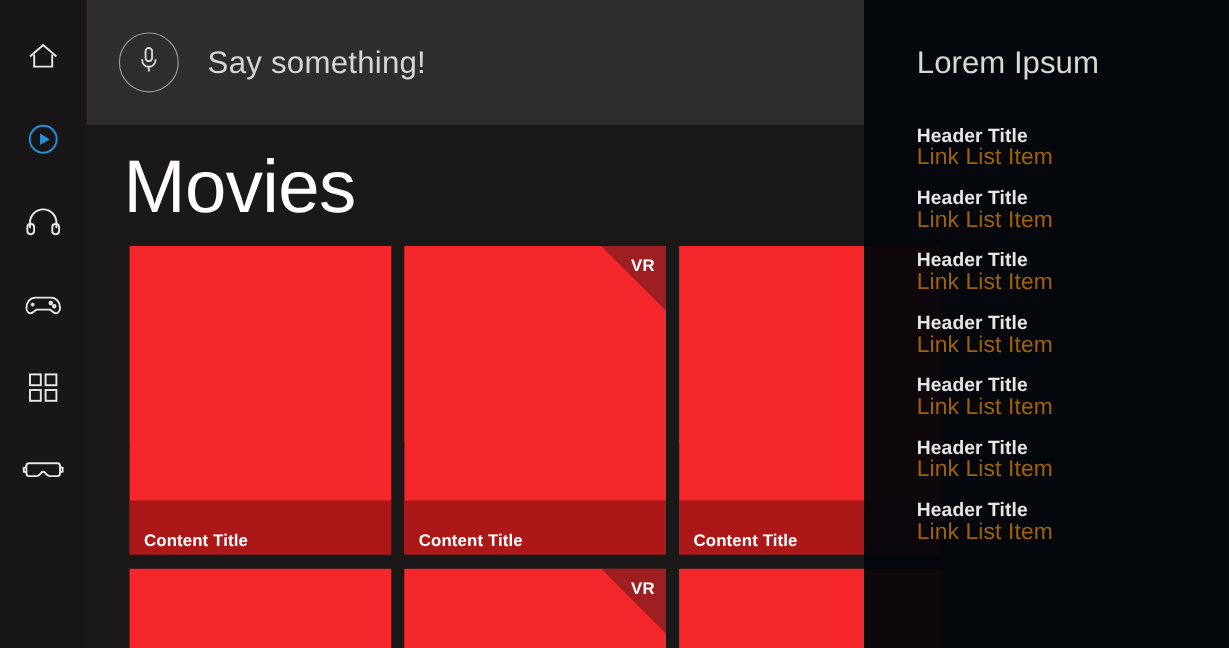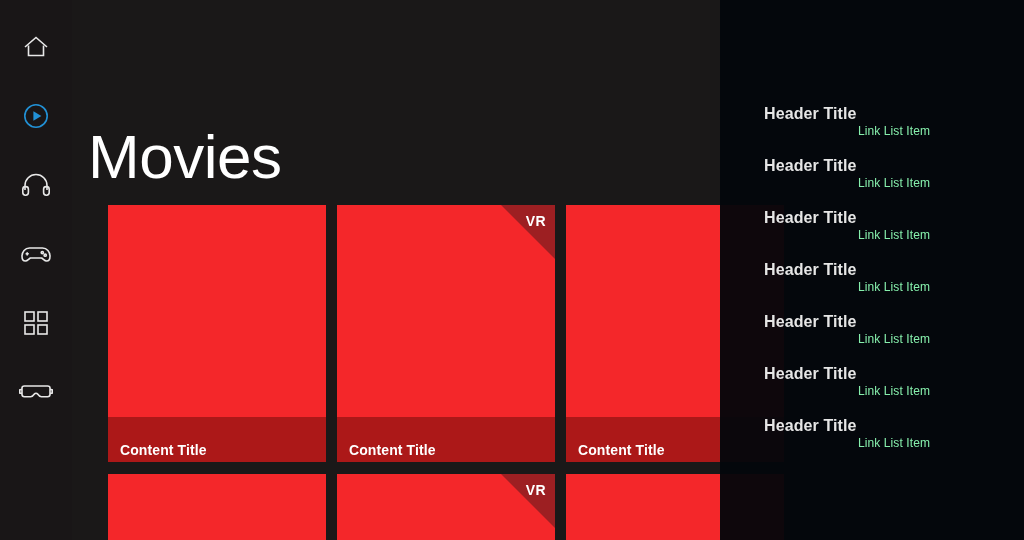--- a/index.html
+++ b/index.html
@@ -80,21 +80,21 @@
   
   .main {
     position: absolute;
     left: 72px; top: 104px;
     width: 952px; height: 436px;
     overflow: hidden;
     z-index: 5;
   }
   .page-title {
     position: absolute;
-    left: 16px;
+    left: 31px;
     top: 22px;
     font-size: 62px;
     font-weight: 300;
     color: #ffffff;
     letter-spacing: -0.5px;
     line-height: 1;
   }
 
   .card-grid {
     position: absolute;
@@ -193,26 +193,25 @@
     cursor: pointer;
   }
   .list-header {
     font-size: 16px;
     font-weight: bold;
     color: #e6e6e6;
     line-height: 15px;
     letter-spacing: 0.1px;
   }
   .list-link {
-    font-size: 12px;
-    font-weight: 300;
-    color: #86efac;
+    font-size: 19px;
+    font-weight: 300;
+    color: #a16207;
     line-height: 21px;
     letter-spacing: 0.1px;
-    text-align: center;
   }
 </style>
 </head>
 <body>
 
 <div id="app">
 
   <nav class="sidebar">
 
     <div class="nav-item">
@@ -307,23 +306,36 @@
           <div class="card-art"></div>
           <div class="vr-ribbon"></div>
           <div class="vr-label">VR</div>
         </div>
         <div class="card">
           <div class="card-art"></div>
         </div>
       </div>
   </main>
 
+  <header class="topbar">
+    <div class="mic-btn">
+      <span>
+        <svg width="18" height="24" viewBox="0 0 18 24">
+          <rect class="stroke" x="6.3" y="2" width="5.4" height="11" rx="2.7"></rect>
+          <path class="stroke" d="M3.4 11.4 C3.4 15.4 5.9 17.6 9 17.6 C12.1 17.6 14.6 15.4 14.6 11.4"></path>
+          <path class="stroke" d="M9 17.6 L9 21.6"></path>
+        </svg>
+      </span>
+    </div>
+    <div class="say-text">Say something!</div>
+  </header>
 
   <aside class="right-panel">
     <div class="panel-header">
+      <span class="panel-title">Lorem Ipsum</span>
     </div>
     <div class="panel-list">
         <div class="panel-list-item">
           <div class="list-header">Header Title</div>
           <div class="list-link">Link List Item</div>
         </div>
         <div class="panel-list-item">
           <div class="list-header">Header Title</div>
           <div class="list-link">Link List Item</div>
         </div>

